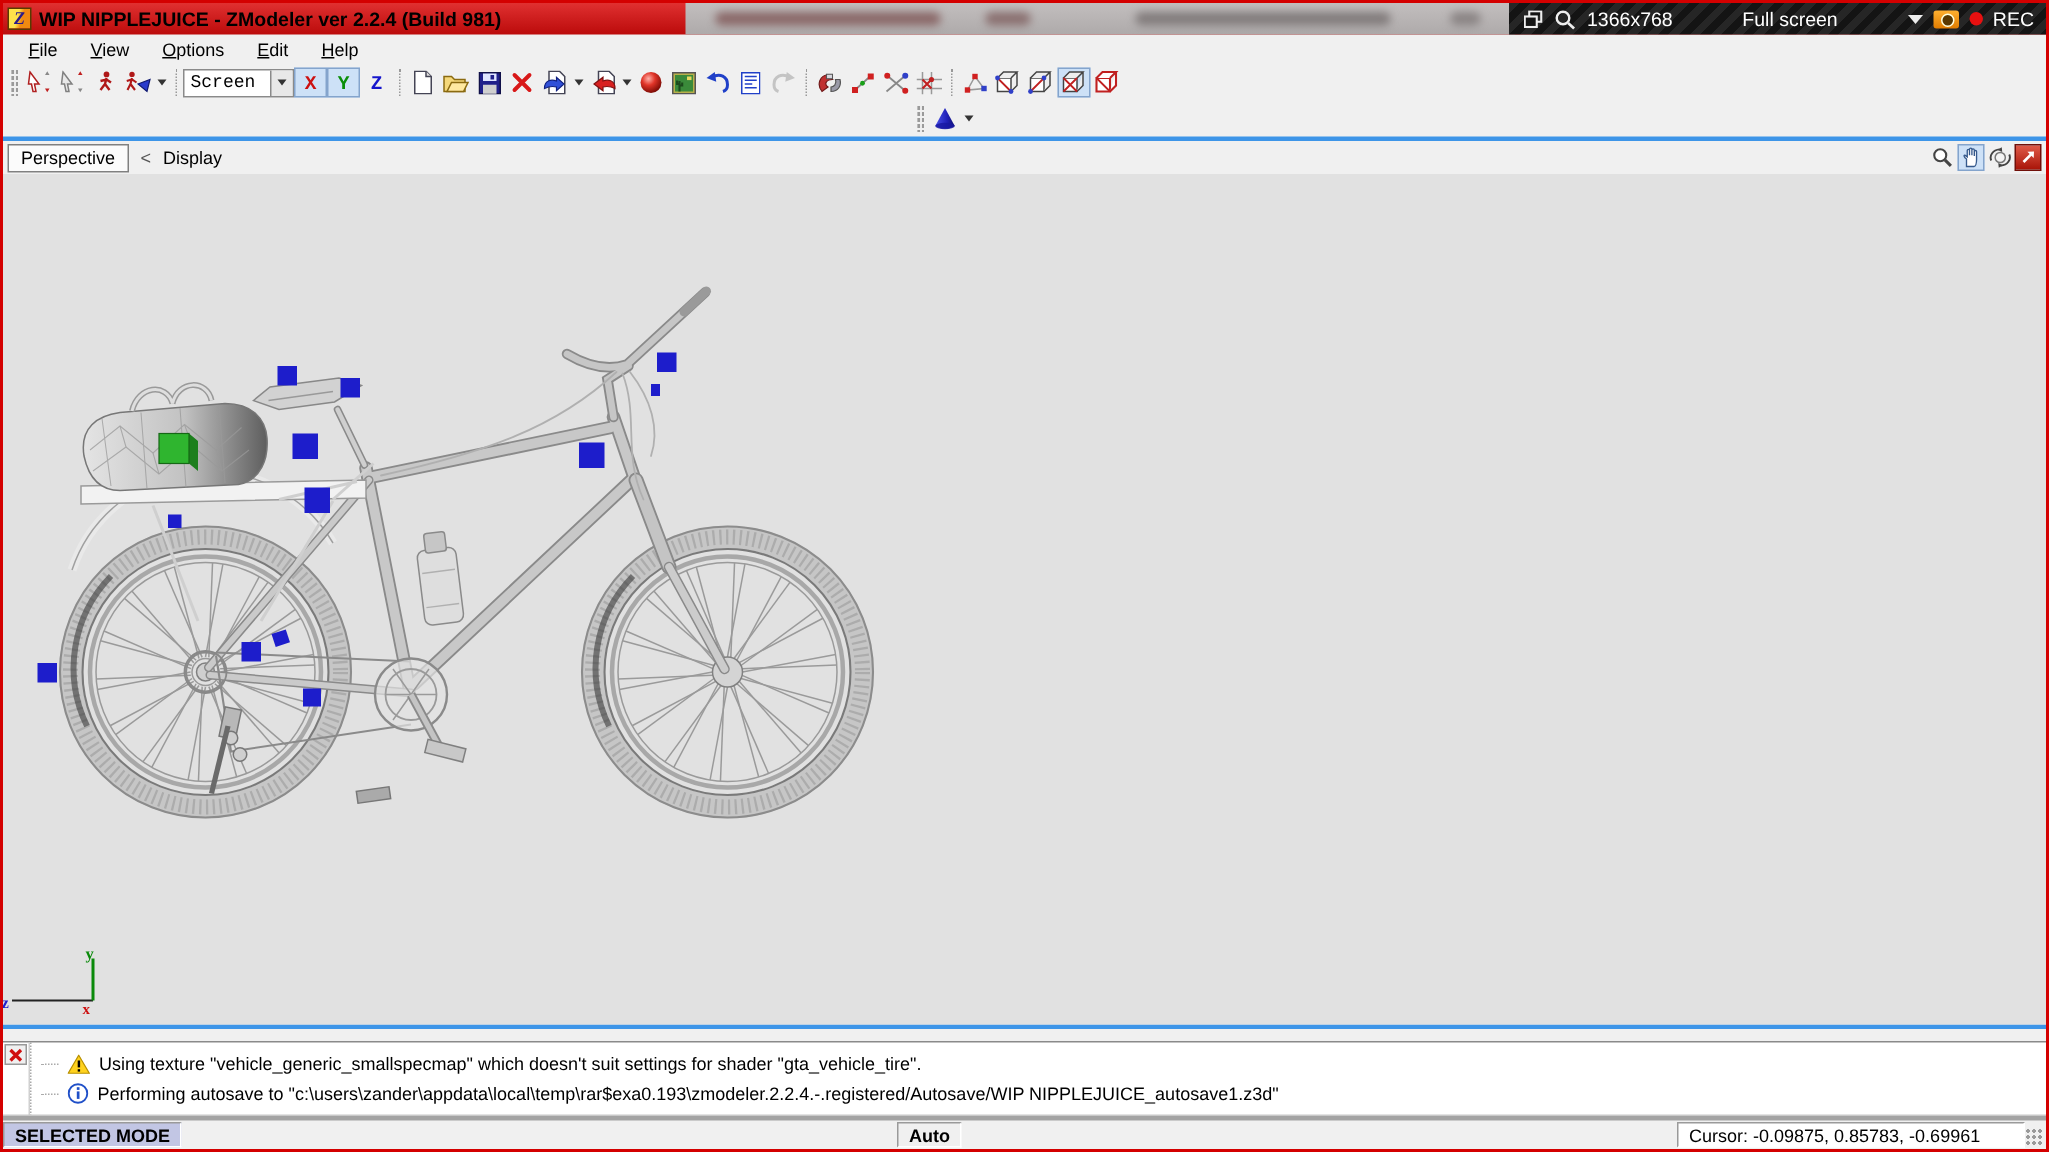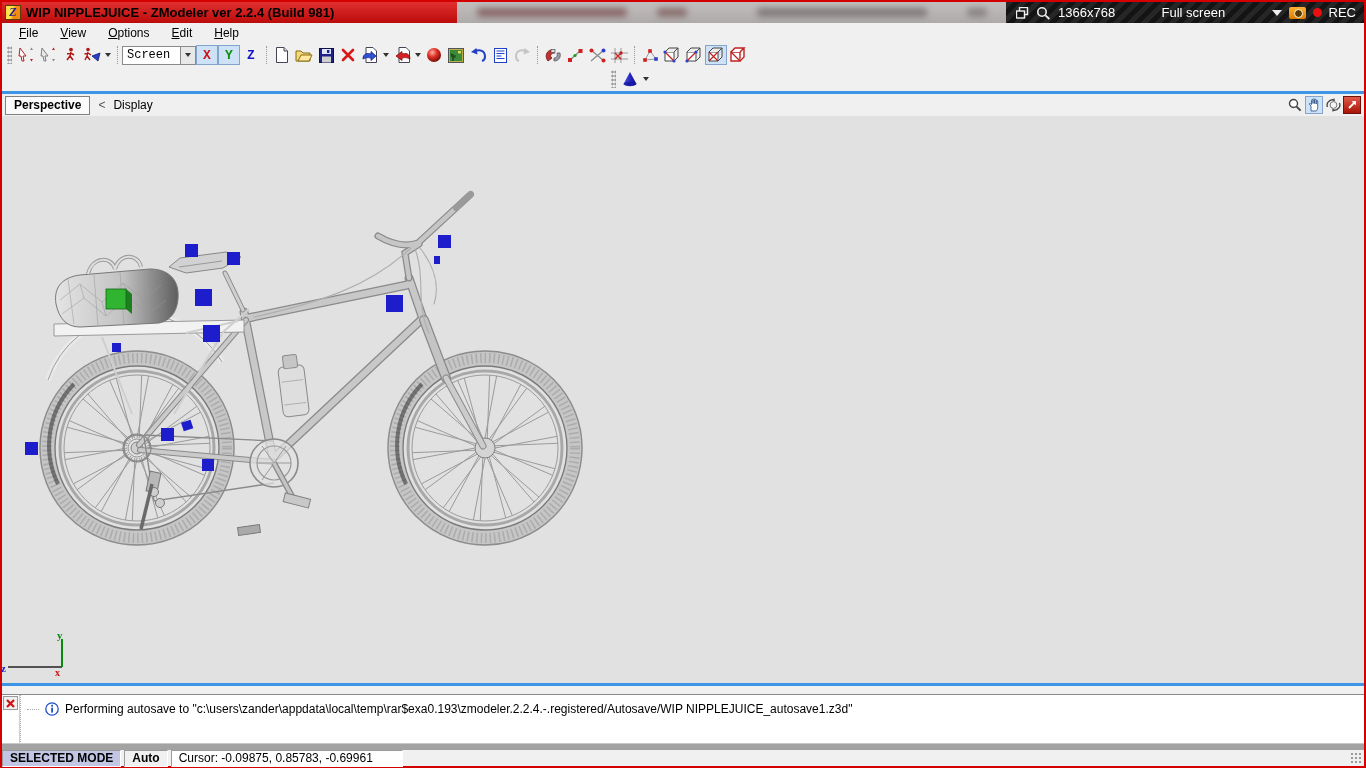--- a/index.html
+++ b/index.html
@@ -49,21 +49,21 @@
   .combo { width:74px; height:19px; background:#fff; border:1px solid #8a8a8a; display:flex; align-items:center; }
   .combo .val { flex:1; padding-left:4px; }
   .combo .btn { width:15px; height:100%; border-left:1px solid #8a8a8a; background:#e8e8e8;
                 display:flex; align-items:center; justify-content:center; }
   .axisbtn { font-weight:bold; font-size:13px; }
 
   .blue-line { height:3px; background:#3d95e8; flex:0 0 auto; }
 
   
   .vheader { height:22px; background:#f0f0f0; display:flex; align-items:center; padding:0 3px; flex:0 0 auto; }
-  .vtab { background:#fbfbfb; border:1px solid #808080; font-weight:bold; padding:1px 8px 2px; margin-right:8px; }
+  .vtab { background:#fbfbfb; border:1px solid #808080; font-weight:normal; padding:1px 8px 2px; margin-right:8px; }
   .crumb-arrow { color:#555; margin-right:8px; }
   .vh-right { margin-left:auto; display:flex; align-items:center; gap:1px; }
   .vbtn { width:18px; height:18px; display:flex; align-items:center; justify-content:center; border:1px solid transparent; }
   .vbtn.active { background:#cde1f7; border:1px solid #84a4cc; }
   .vbtn.maxi { background:linear-gradient(#e05a48,#a81408); border:1px solid #70100a; }
 
   
   .viewport { flex:1 1 auto; background:#e1e1e1; position:relative; overflow:hidden; }
   .scene { position:absolute; left:0; top:0; }
   .axis3d { position:absolute; left:0; bottom:2px; }
@@ -73,22 +73,22 @@
   .log { height:50px; background:#fff; border-top:1px solid #8a8a8a; display:flex; flex:0 0 auto; }
   .log-strip { width:18px; border-right:1px solid #d0d0d0; }
   .log-close { width:15px; height:14px; margin:1px; background:#f0f0f0; border:1px solid #999;
                display:flex; align-items:center; justify-content:center; }
   .log-close svg { display:block; }
   .log-body { flex:1; padding:4px 0 0 6px; border-left:1px dotted #aaa; }
   .log-row { display:flex; align-items:center; gap:6px; height:20px; white-space:nowrap; }
   .log-row .tree { width:12px; border-top:1px dotted #aaa; }
 
   
-  .statusbar { height:22px; background:#f0f0f0; border-top:6px solid #a3a3a3; box-shadow:0 -1px 0 #c8c8c8;
-               display:flex; align-items:center; justify-content:flex-start; padding-right:14px; gap:3px; flex:0 0 auto; }
+  .statusbar { height:22px; background:#f0f0f0; border-top:3px solid #a3a3a3; box-shadow:0 -1px 0 #c8c8c8;
+               display:flex; align-items:center; justify-content:space-between; padding-right:14px; gap:3px; flex:0 0 auto; }
   .cell { height:17px; display:flex; align-items:center; padding:0 7px;
           border:1px solid; border-color:#9a9a9a #fff #fff #9a9a9a; }
   .cell.mode { background:#c2c6e4; font-weight:bold; }
   .cell.auto { font-weight:bold; }
   .cell.cursor { background:#fff; min-width:232px; }
   .gripper { position:absolute; right:2px; bottom:2px; width:12px; height:12px;
              background-image:radial-gradient(#9a9a9a 1.2px, transparent 1.4px); background-size:4px 4px; }
 </style>
 </head>
 <body>
@@ -622,20 +622,29 @@
     <div class="log-strip">
       <div class="log-close">
         <svg width="9" height="9" viewBox="0 0 9 9">
             <path d="M1,1 L8,8 M8,1 L1,8" stroke="#d01010" stroke-width="2.2"></path>
           </svg>
       </div>
     </div>
     <div class="log-body">
       <div class="log-row">
         <span class="tree"></span>
+        <svg width="15" height="13" viewBox="0 0 15 13">
+          <polygon points="7.5,0.5 14.5,12.5 0.5,12.5" fill="#ffd21e" stroke="#b89000" stroke-width="0.8"></polygon>
+          <rect x="6.8" y="4" width="1.6" height="4.6" fill="#000"></rect>
+            <rect x="6.8" y="9.8" width="1.6" height="1.6" fill="#000"></rect>
+        </svg>
+        <span>Using texture "vehicle_generic_smallspecmap" which doesn't suit settings for shader "gta_vehicle_tire".</span>
+      </div>
+      <div class="log-row">
+        <span class="tree"></span>
         <svg width="14" height="14" viewBox="0 0 14 14">
           <circle cx="7" cy="7" r="6.2" fill="#fff" stroke="#2050c8" stroke-width="1.3"></circle>
           <rect x="6.2" y="5.6" width="1.8" height="5" fill="#2050c8"></rect>
             <rect x="6.2" y="2.8" width="1.8" height="1.8" fill="#2050c8"></rect>
         </svg>
         <span>Performing autosave to "c:\users\zander\appdata\local\temp\rar$exa0.193\zmodeler.2.2.4.-.registered/Autosave/WIP NIPPLEJUICE_autosave1.z3d"</span>
       </div>
     </div>
   </div>
 

